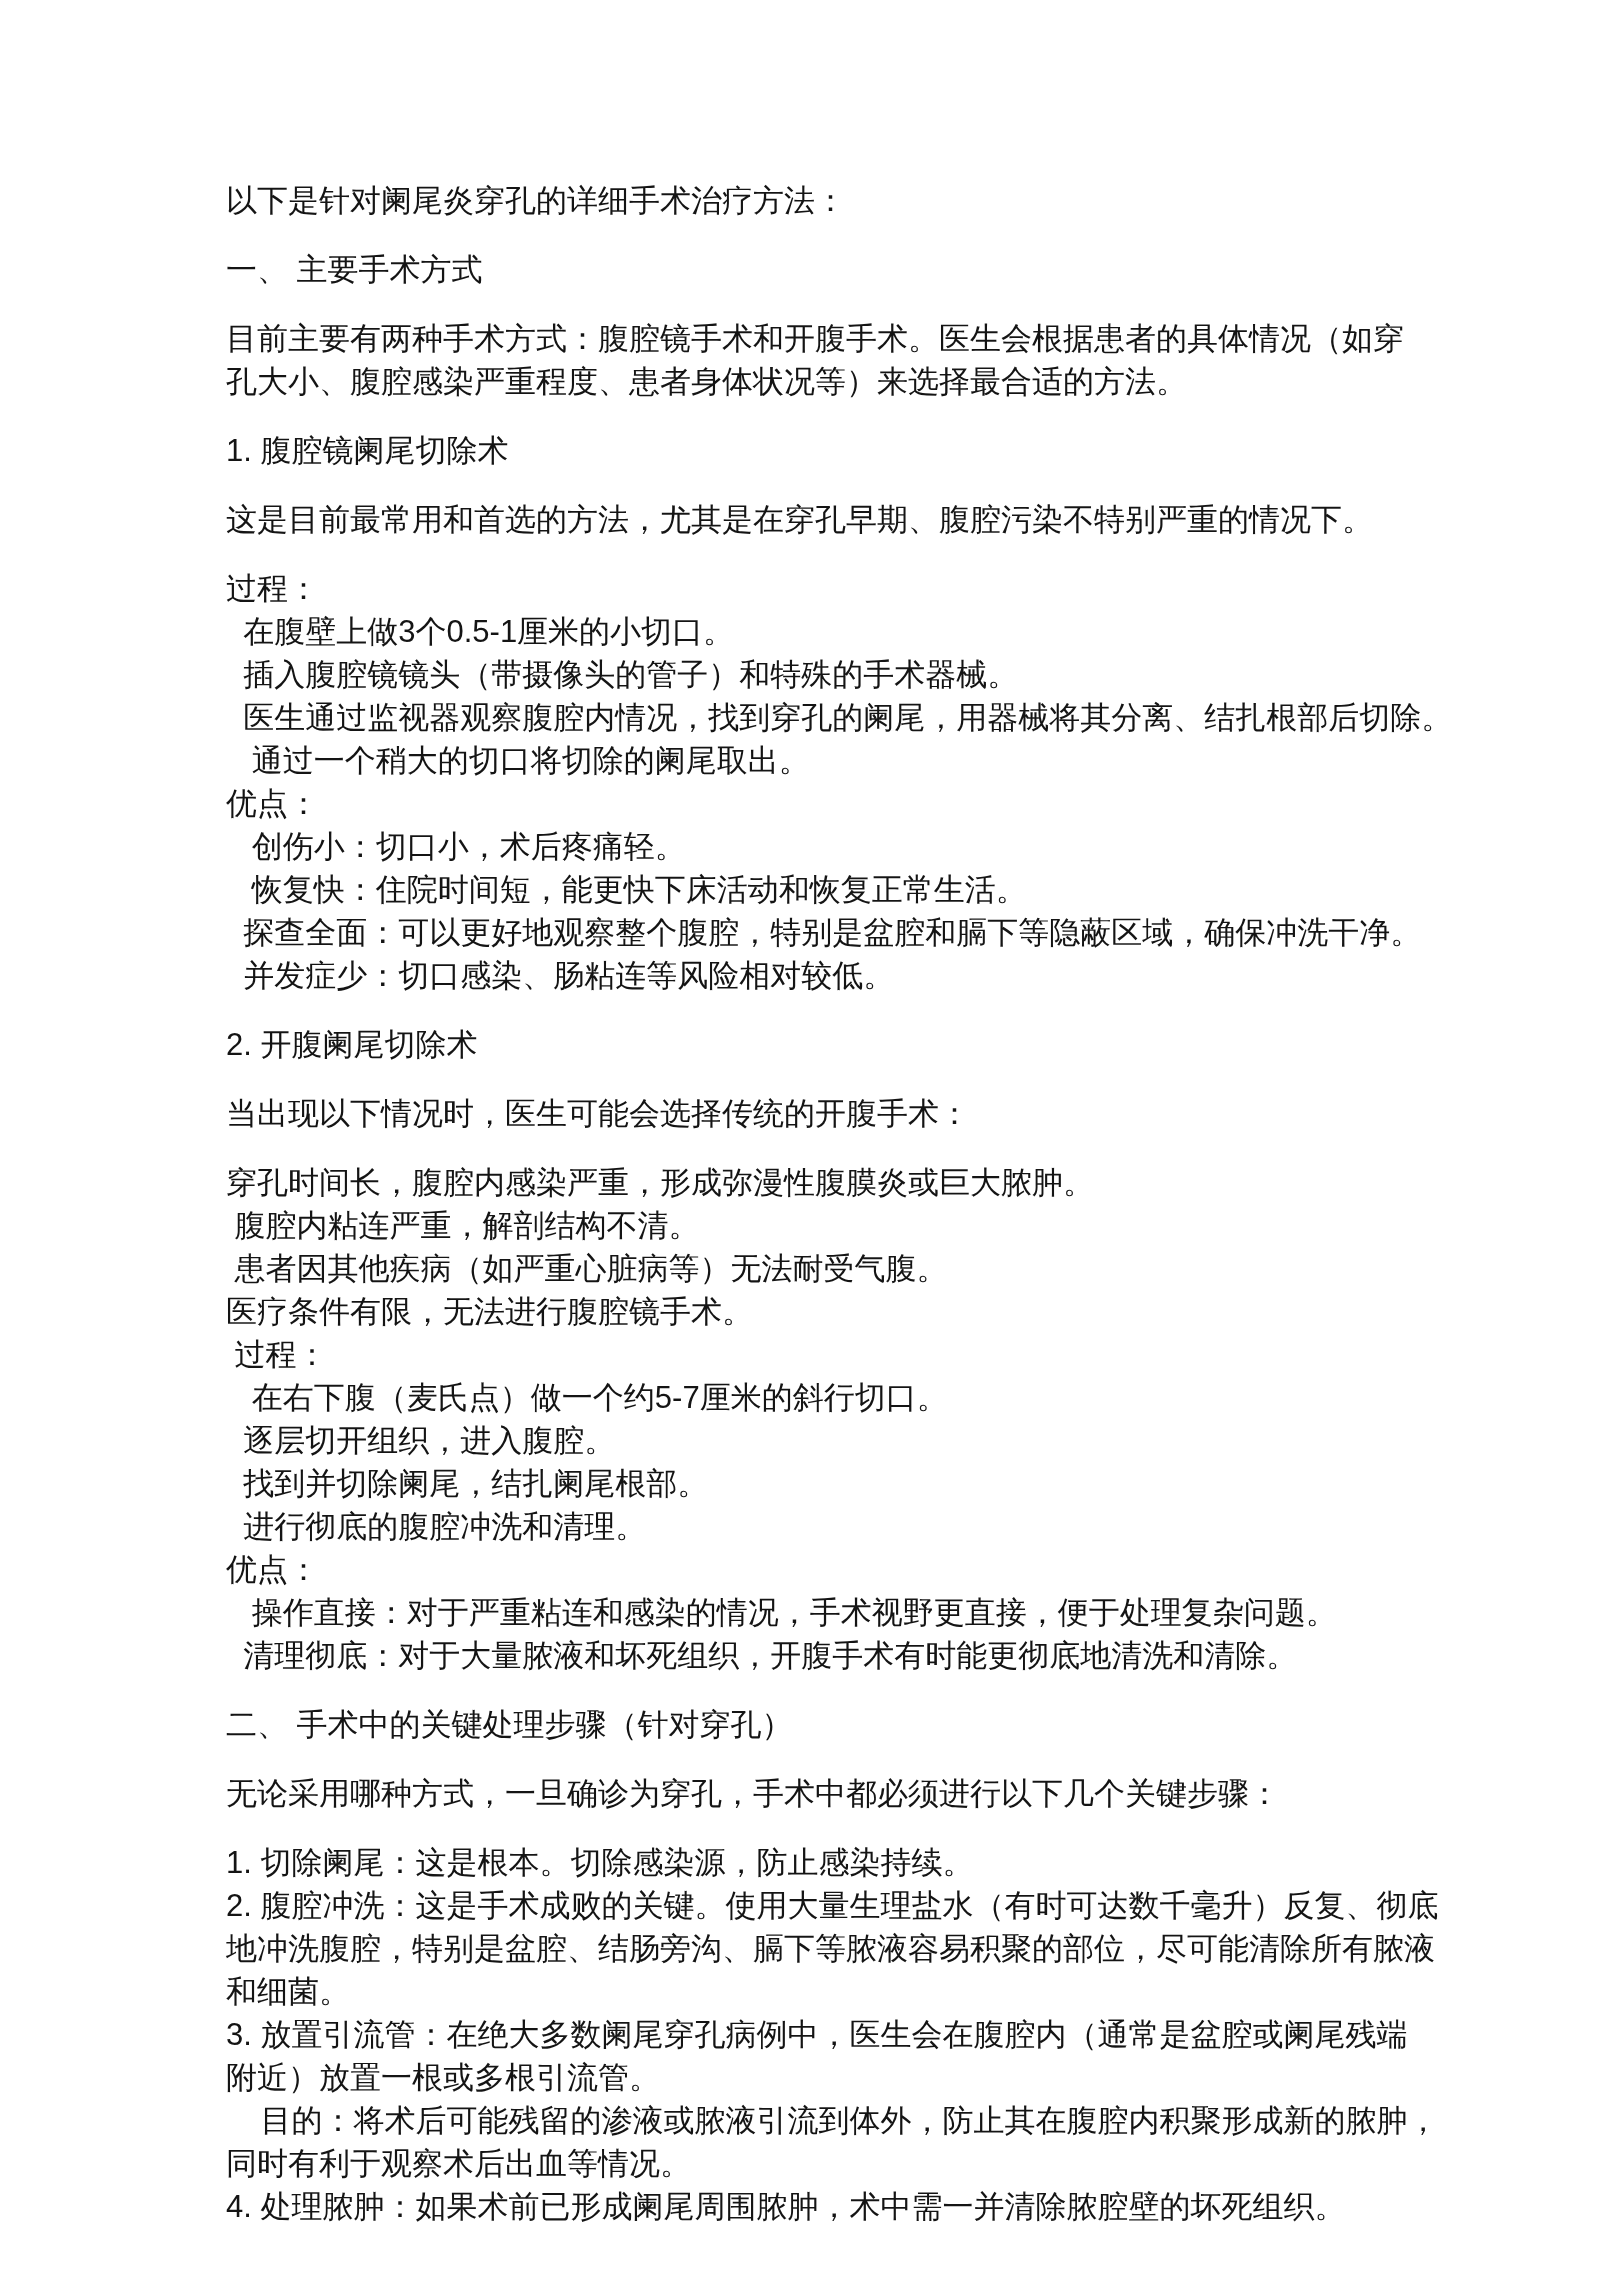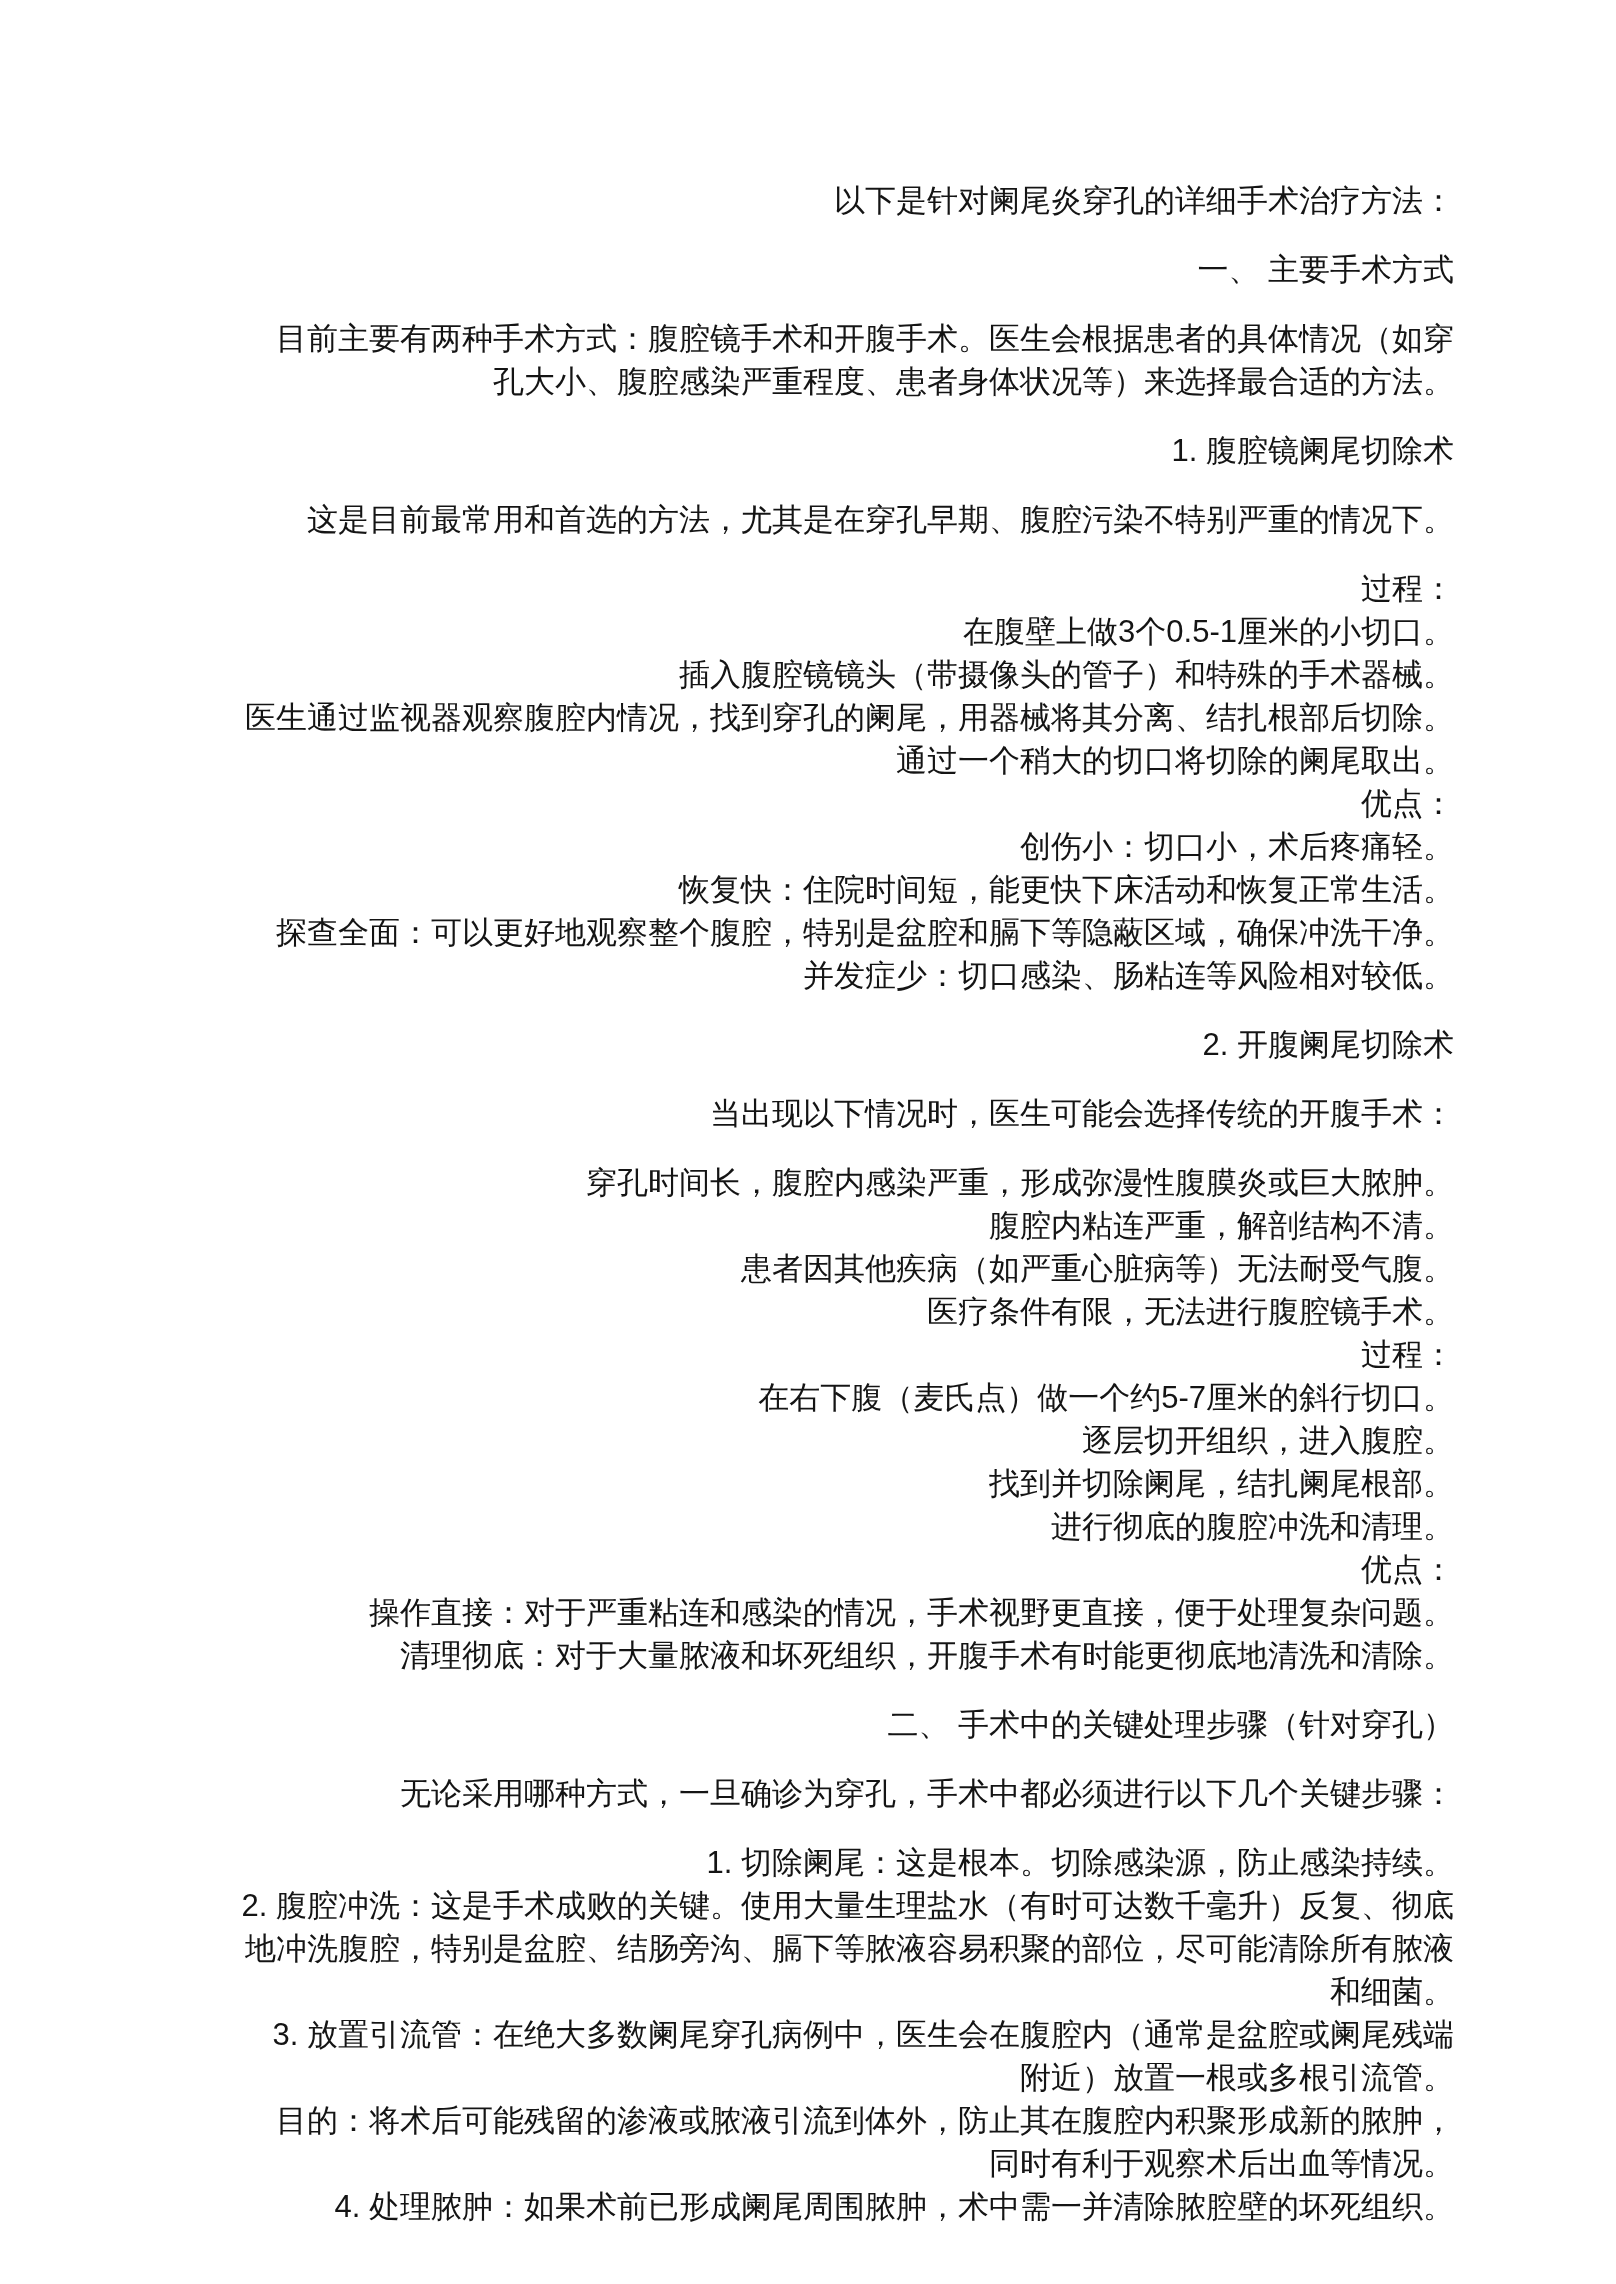--- a/index.html
+++ b/index.html
@@ -21,21 +21,20 @@
     font-size: 31px;
     line-height: 43px;
     color: #141414;
     white-space: pre;
     font-weight: 400;
     letter-spacing: 0;
   }
   .line {
     height: 43px;
     white-space: pre;
-    text-align: right;
   }
   .line.blank {
     height: 26px;
   }
 </style>
 </head>
 <body style="background: rgb(255, 255, 255);">
 
 <div class="doc" style="color: rgb(20, 20, 20);"><div class="line">以下是针对阑尾炎穿孔的详细手术治疗方法：</div><div class="line blank"></div><div class="line">一、 主要手术方式</div><div class="line blank"></div><div class="line">目前主要有两种手术方式：腹腔镜手术和开腹手术。医生会根据患者的具体情况（如穿</div><div class="line">孔大小、腹腔感染严重程度、患者身体状况等）来选择最合适的方法。</div><div class="line blank"></div><div class="line">1. 腹腔镜阑尾切除术</div><div class="line blank"></div><div class="line">这是目前最常用和首选的方法，尤其是在穿孔早期、腹腔污染不特别严重的情况下。</div><div class="line blank"></div><div class="line">过程：</div><div class="line">  在腹壁上做3个0.5-1厘米的小切口。</div><div class="line">  插入腹腔镜镜头（带摄像头的管子）和特殊的手术器械。</div><div class="line">  医生通过监视器观察腹腔内情况，找到穿孔的阑尾，用器械将其分离、结扎根部后切除。</div><div class="line">   通过一个稍大的切口将切除的阑尾取出。</div><div class="line">优点：</div><div class="line">   创伤小：切口小，术后疼痛轻。</div><div class="line">   恢复快：住院时间短，能更快下床活动和恢复正常生活。</div><div class="line">  探查全面：可以更好地观察整个腹腔，特别是盆腔和膈下等隐蔽区域，确保冲洗干净。</div><div class="line">  并发症少：切口感染、肠粘连等风险相对较低。</div><div class="line blank"></div><div class="line">2. 开腹阑尾切除术</div><div class="line blank"></div><div class="line">当出现以下情况时，医生可能会选择传统的开腹手术：</div><div class="line blank"></div><div class="line">穿孔时间长，腹腔内感染严重，形成弥漫性腹膜炎或巨大脓肿。</div><div class="line"> 腹腔内粘连严重，解剖结构不清。</div><div class="line"> 患者因其他疾病（如严重心脏病等）无法耐受气腹。</div><div class="line">医疗条件有限，无法进行腹腔镜手术。</div><div class="line"> 过程：</div><div class="line">   在右下腹（麦氏点）做一个约5-7厘米的斜行切口。</div><div class="line">  逐层切开组织，进入腹腔。</div><div class="line">  找到并切除阑尾，结扎阑尾根部。</div><div class="line">  进行彻底的腹腔冲洗和清理。</div><div class="line">优点：</div><div class="line">   操作直接：对于严重粘连和感染的情况，手术视野更直接，便于处理复杂问题。</div><div class="line">  清理彻底：对于大量脓液和坏死组织，开腹手术有时能更彻底地清洗和清除。</div><div class="line blank"></div><div class="line">二、 手术中的关键处理步骤（针对穿孔）</div><div class="line blank"></div><div class="line">无论采用哪种方式，一旦确诊为穿孔，手术中都必须进行以下几个关键步骤：</div><div class="line blank"></div><div class="line">1. 切除阑尾：这是根本。切除感染源，防止感染持续。</div><div class="line">2. 腹腔冲洗：这是手术成败的关键。使用大量生理盐水（有时可达数千毫升）反复、彻底</div><div class="line">地冲洗腹腔，特别是盆腔、结肠旁沟、膈下等脓液容易积聚的部位，尽可能清除所有脓液</div><div class="line">和细菌。</div><div class="line">3. 放置引流管：在绝大多数阑尾穿孔病例中，医生会在腹腔内（通常是盆腔或阑尾残端</div><div class="line">附近）放置一根或多根引流管。</div><div class="line">    目的：将术后可能残留的渗液或脓液引流到体外，防止其在腹腔内积聚形成新的脓肿，</div><div class="line">同时有利于观察术后出血等情况。</div><div class="line">4. 处理脓肿：如果术前已形成阑尾周围脓肿，术中需一并清除脓腔壁的坏死组织。</div></div>
 

